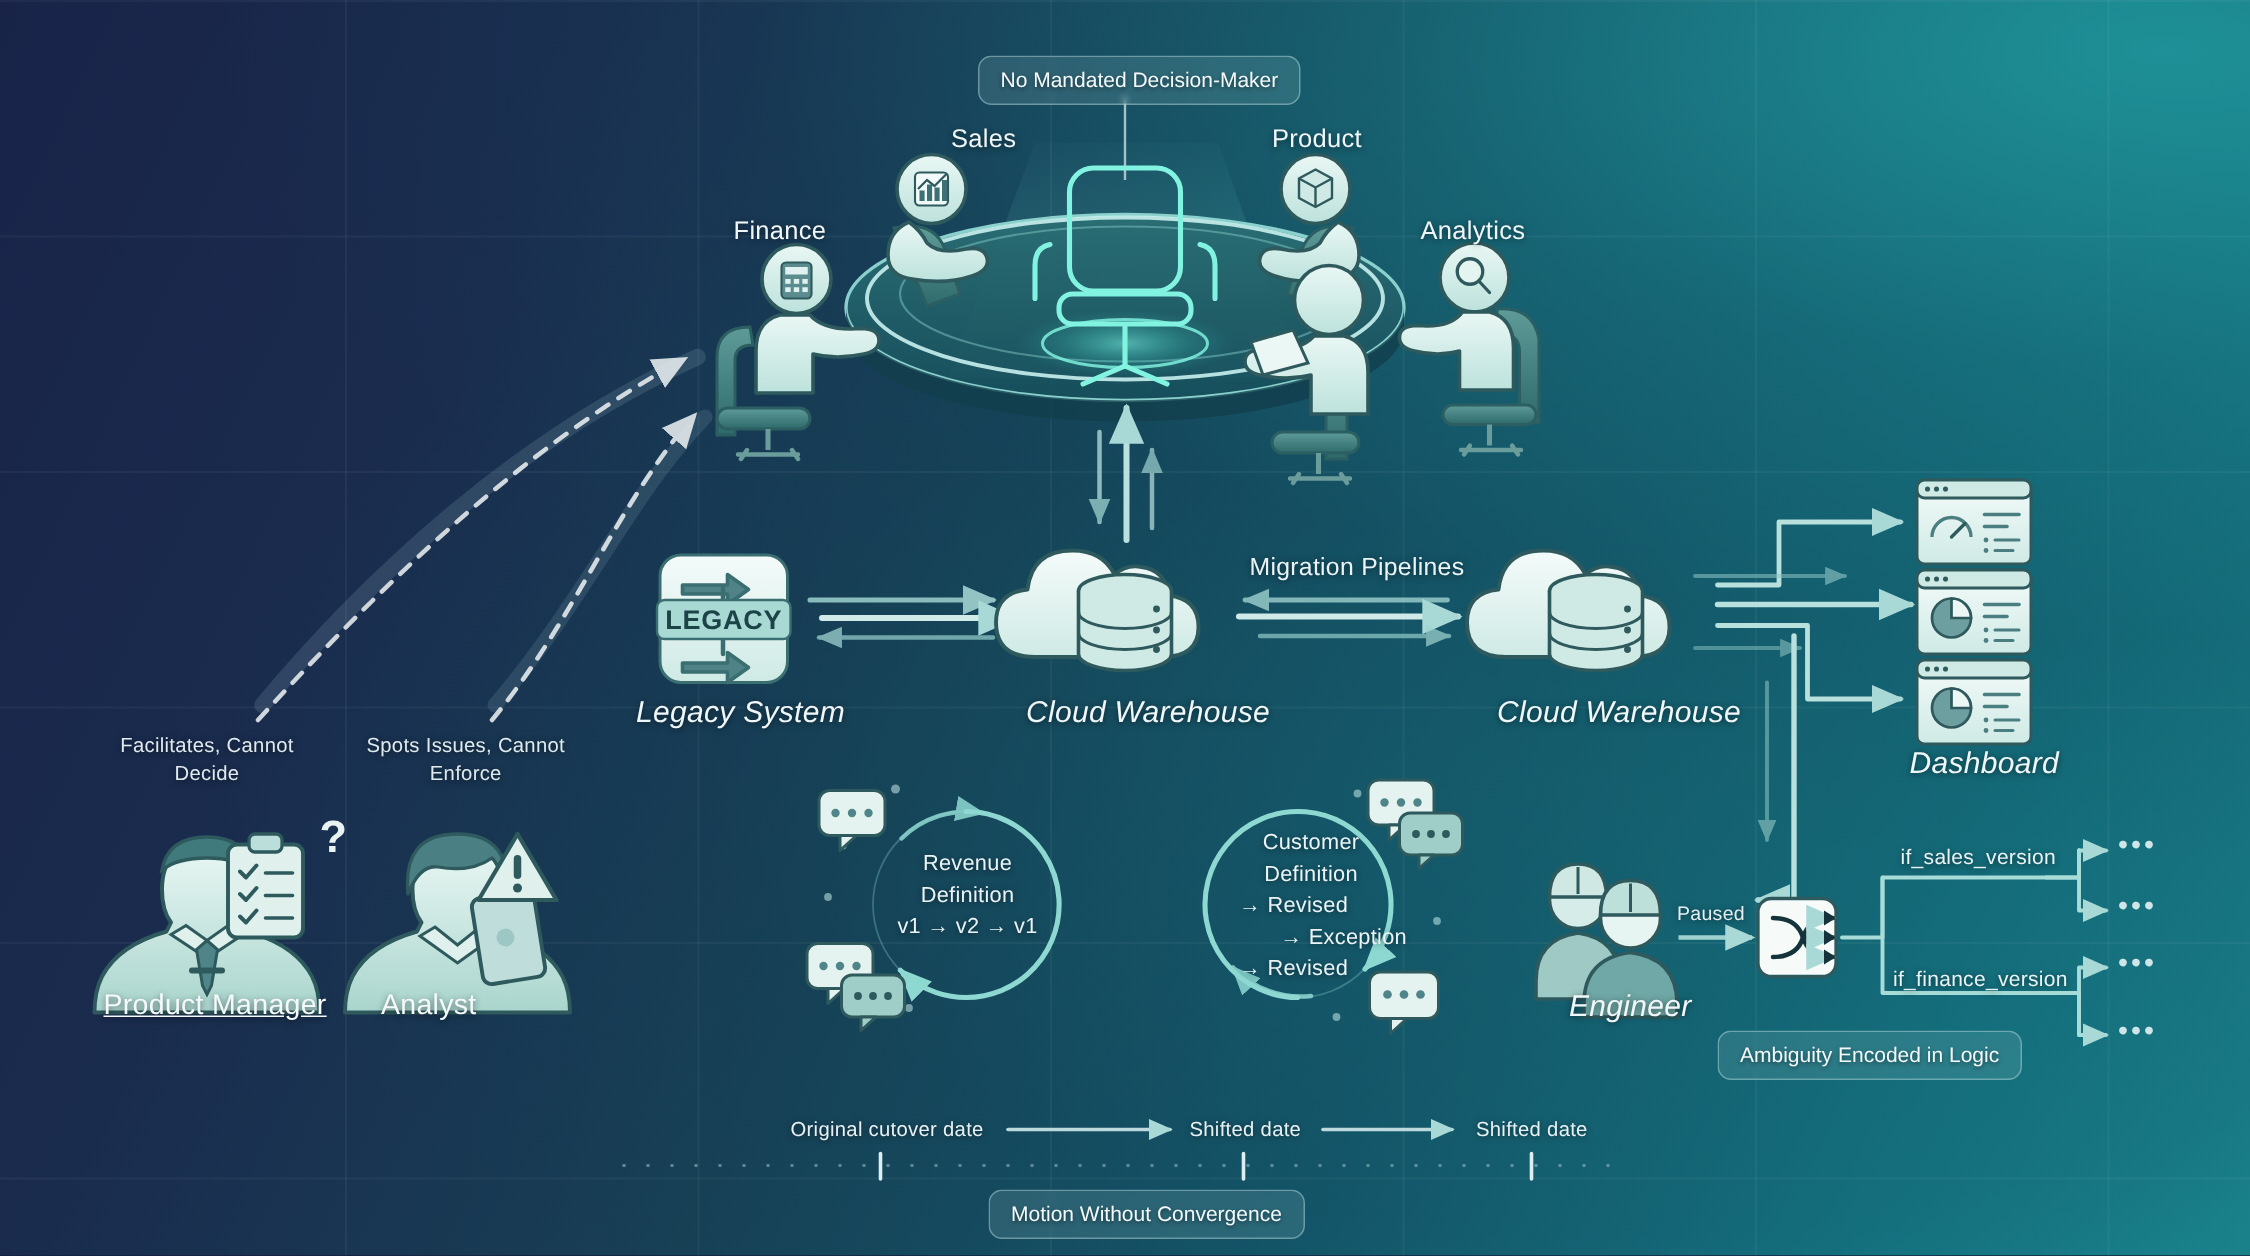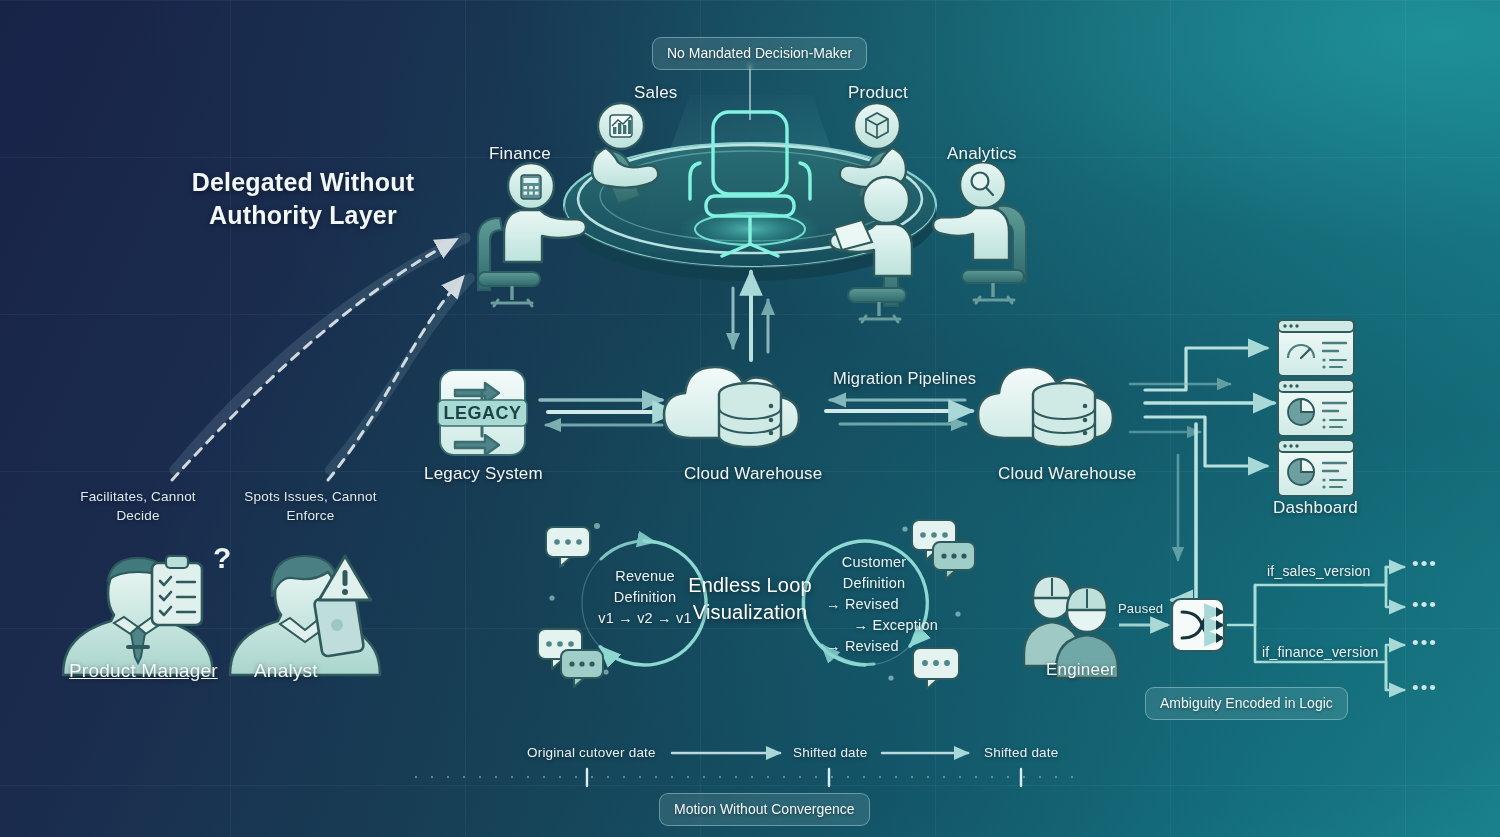--- a/index.html
+++ b/index.html
@@ -34,21 +34,21 @@
   svg.layer { position:absolute; left:0; top:0; width:1500px; height:837px; pointer-events:none; }
 
   
   .txt { position:absolute; color:#f2f7f9; white-space:nowrap; letter-spacing:.2px; }
   .title {
     left:138px; top:166px; width:330px; white-space:normal;
     font-size:25px; line-height:33px; font-weight:600; text-align:center;
     text-shadow:0 2px 6px rgba(0,0,0,.45);
   }
   .role-label { font-size:17px; color:#eef6f8; text-shadow:0 1px 4px rgba(0,0,0,.5); }
-  .node-label { font-size:17px; color:#eff7f9; text-shadow:0 1px 4px rgba(0,0,0,.55); }
+  .node-label { font-size:20px; color:#eff7f9; text-shadow:0 1px 4px rgba(0,0,0,.55);font-style:italic; }
   .persona-name { font-size:19px; color:#f4f9fb; text-shadow:0 1px 5px rgba(0,0,0,.55); }
   .persona-cap {
     font-size:13.5px; color:#dfeaee; line-height:19px; text-align:center;
     white-space:normal; text-shadow:0 1px 4px rgba(0,0,0,.5);
   }
   .loop-title {
     font-size:20px; color:#ffffff; font-weight:500; text-align:center;
     white-space:normal; line-height:27px; text-shadow:0 2px 6px rgba(0,0,0,.5);
   }
   .loop-text {
@@ -512,22 +512,20 @@
       <path d="M1386,567 L1386,567"></path>
       <path d="M1364,585 H1386 V567 H1404" marker-end="url(#ah)"></path>
       <path d="M1386,585 V607 H1404" marker-end="url(#ah)"></path>
       <path d="M1386,662 V645 H1404" marker-end="url(#ah)"></path>
       <path d="M1386,662 V690 H1404" marker-end="url(#ah)"></path>
     </g>
   </svg>
 
   <div class="vig"></div>
 
-  <div class="txt title">Delegated Without
-Authority Layer</div>
 
   <div class="badge" style="left:652px; top:37px;">No Mandated Decision-Maker</div>
 
   <div class="txt role-label" style="left:489px; top:144px;">Finance</div>
   <div class="txt role-label" style="left:598px; top:83px;margin-left:36px;">Sales</div>
   <div class="txt role-label" style="left:848px; top:83px;">Product</div>
   <div class="txt role-label" style="left:947px; top:144px;">Analytics</div>
 
   <div class="txt persona-cap" style="left:58px; top:487px; width:160px;">Facilitates,
 Cannot Decide</div>
@@ -535,22 +533,20 @@
 Cannot Enforce</div>
   <div class="txt persona-name" style="left:69px; top:660px;text-decoration:underline;">Product Manager</div>
   <div class="txt persona-name" style="left:254px; top:660px;">Analyst</div>
 
   <div class="txt node-label" style="left:424px; top:464px;">Legacy System</div>
   <div class="txt node-label" style="left:684px; top:464px;">Cloud Warehouse</div>
   <div class="txt node-label" style="left:998px; top:464px;">Cloud Warehouse</div>
   <div class="txt pipe-label" style="left:833px; top:369px;">Migration Pipelines</div>
   <div class="txt node-label" style="left:1273px; top:498px;">Dashboard</div>
 
-  <div class="txt loop-title" style="left:680px; top:572px; width:140px;">Endless Loop
-Visualization</div>
   <div class="txt loop-text" style="left:589px; top:566px; width:112px;">Revenue</div>
   <div class="txt loop-text" style="left:589px; top:587px; width:112px;">Definition</div>
   <div class="txt loop-text" style="left:589px; top:608px; width:112px;">v1 → v2 → v1</div>
 
   <div class="txt loop-text" style="left:818px; top:552px; width:112px;">Customer</div>
   <div class="txt loop-text" style="left:818px; top:573px; width:112px;">Definition</div>
   <div class="txt loop-text left-al" style="left:826px; top:594px; width:112px;">→ Revised</div>
   <div class="txt loop-text left-al" style="left:826px; top:615px; width:112px;text-align:right;">→ Exception</div>
   <div class="txt loop-text left-al" style="left:826px; top:636px; width:112px;">→ Revised</div>
 

